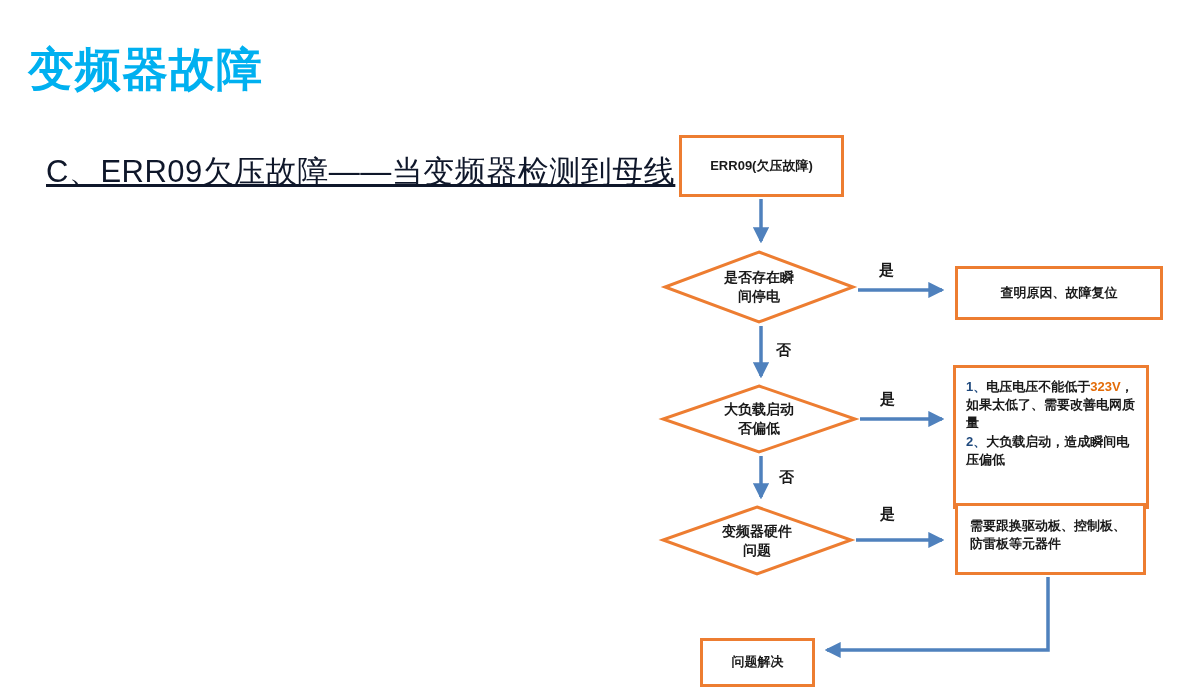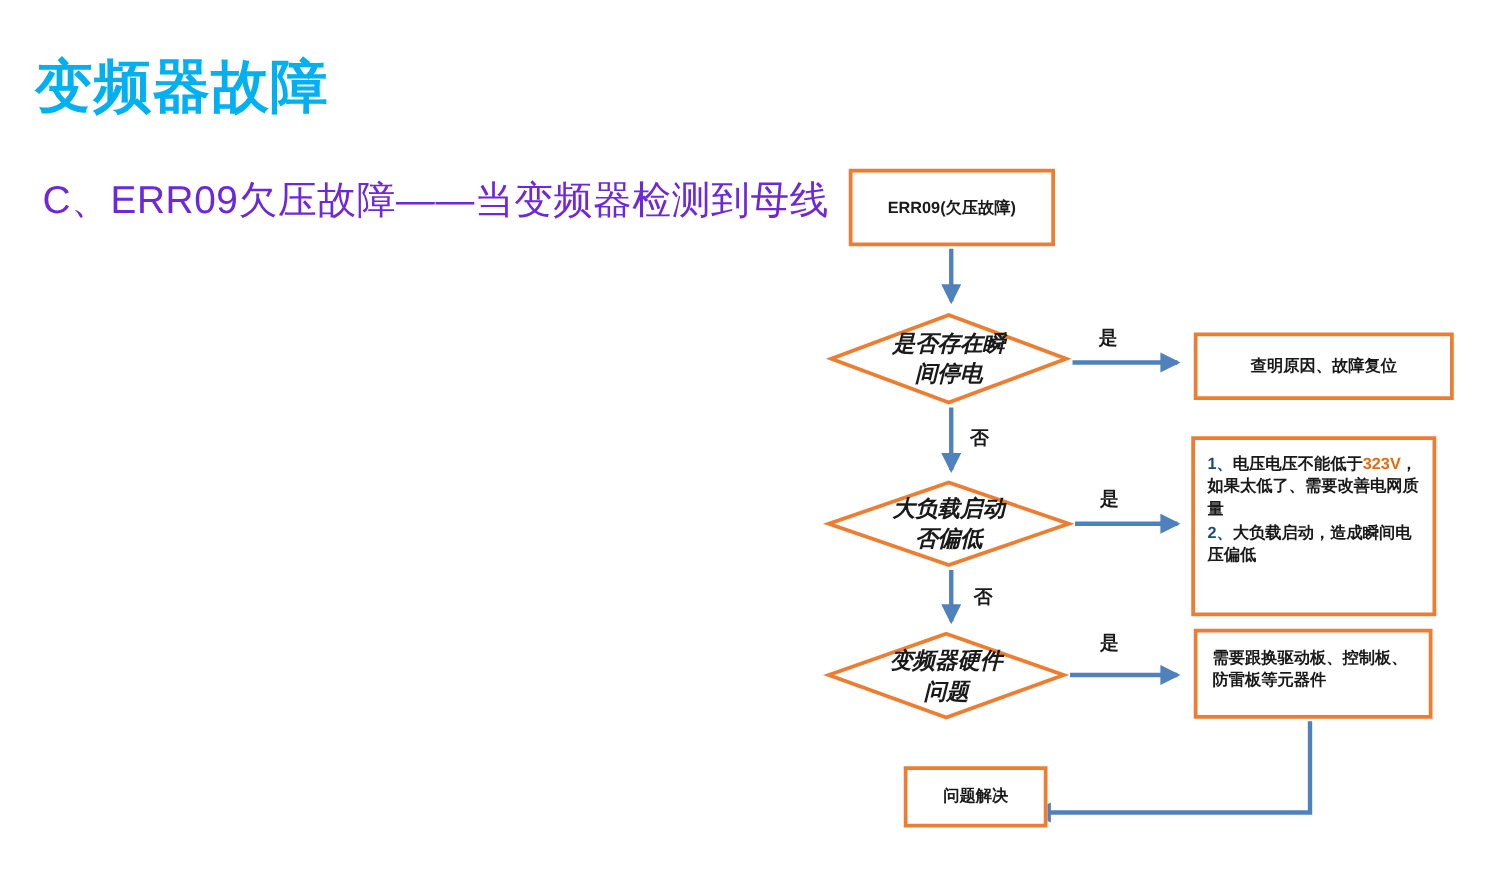--- a/index.html
+++ b/index.html
@@ -11,51 +11,51 @@
   }
   .stage { position: relative; width: 1200px; height: 700px; }
 
   .page-title {
     position: absolute; left: 16px; top: 34px;
     font-size: 46px; font-weight: 800; color: #00B0F0;
     letter-spacing: 1px; margin: 12px; line-height: 1;
   }
   .intro-line {
     position: absolute; left: 30px;
-    font-size: 31px; color: #6d28d9; margin: 4px;
-    line-height: 1.3; letter-spacing: 0.5px; font-weight: 400;
+    font-size: 31px; color: #0f172a; margin: 16px;
+    line-height: 1.3; letter-spacing: 0.5px; font-weight: 400; text-decoration: underline;
   }
   .intro-line.l1 { top: 136px; }
   .intro-line.l2 { top: 211px; }
 
   .flowchart { position: absolute; left: 0; top: 0; width: 1200px; height: 700px; }
   .connectors { position: absolute; left: 0; top: 0; pointer-events: none; }
 
   .node {
     position: absolute; box-sizing: border-box;
     border: 3px solid #ED7D31; background: #ffffff;
     font-size: 13px; font-weight: 600; color: #1a1a1a;
     line-height: 1.4;
   }
   .node.center { display: flex; align-items: center; justify-content: center; text-align: left; }
 
   .node-start    { left: 679px; top: 135px; width: 165px; height: 62px; }
   .node-check    { left: 955px; top: 266px; width: 208px; height: 54px; }
-  .node-advice   { left: 953px; top: 349px; width: 196px; height: 144px; padding: 10px 10px 0 10px; text-align: left; }
+  .node-advice   { left: 953px; top: 365px; width: 196px; height: 144px; padding: 10px 10px 0 10px; text-align: left; }
   .node-replace  { left: 955px; top: 503px; width: 191px; height: 72px; padding: 11px 13px 12px 12px; text-align: left; }
-  .node-resolved { left: 700px; top: 613px; width: 115px; height: 49px; margin-left: 23px; }
+  .node-resolved { left: 700px; top: 638px; width: 115px; height: 49px; }
 
   .node-advice p { margin: 0; }
   .num-blue { color: #1F497D; }
   .hl-orange { color: #E36C09; }
 
   .diamond-text {
     position: absolute; display: flex; align-items: center; justify-content: center;
-    text-align: center; font-size: 18px; font-weight: 600; color: #1a1a1a;
-    line-height: 1.35; white-space: pre-line; pointer-events: none; font-style: italic;
+    text-align: center; font-size: 14px; font-weight: 600; color: #1a1a1a;
+    line-height: 1.35; white-space: pre-line; pointer-events: none;
   }
   .dt1 { left: 665px; top: 252px; width: 188px; height: 70px; }
   .dt2 { left: 663px; top: 386px; width: 192px; height: 66px; }
   .dt3 { left: 663px; top: 507px; width: 188px; height: 67px; }
 
   .flow-label {
     position: absolute; font-size: 15px; font-weight: 700; color: #1a1a1a;
   }
   .lbl-yes1 { left: 879px; top: 261px; }
   .lbl-no1  { left: 776px; top: 341px; }

